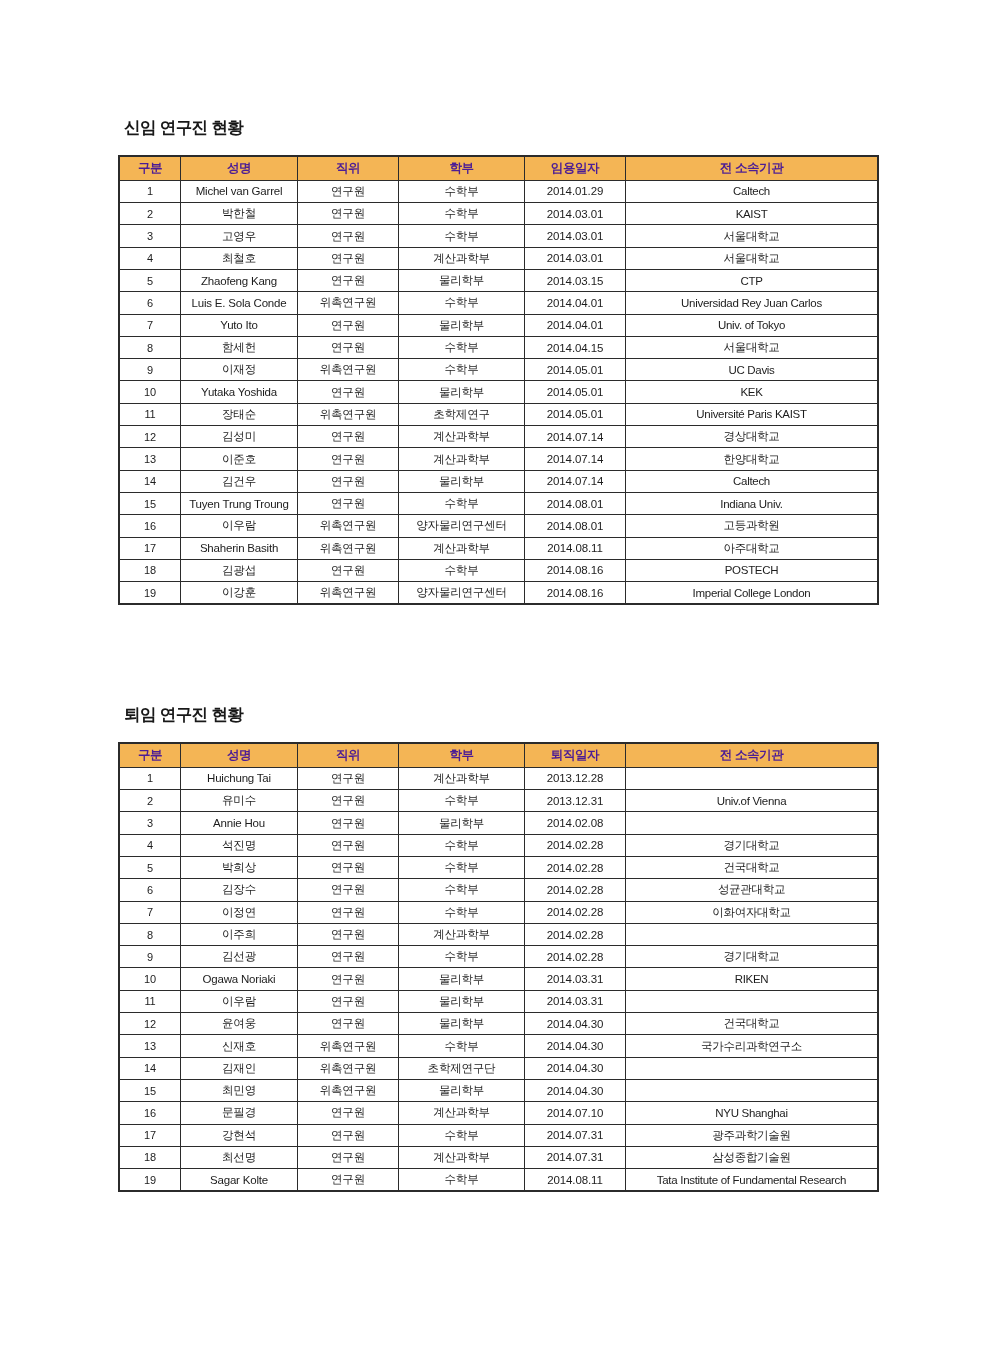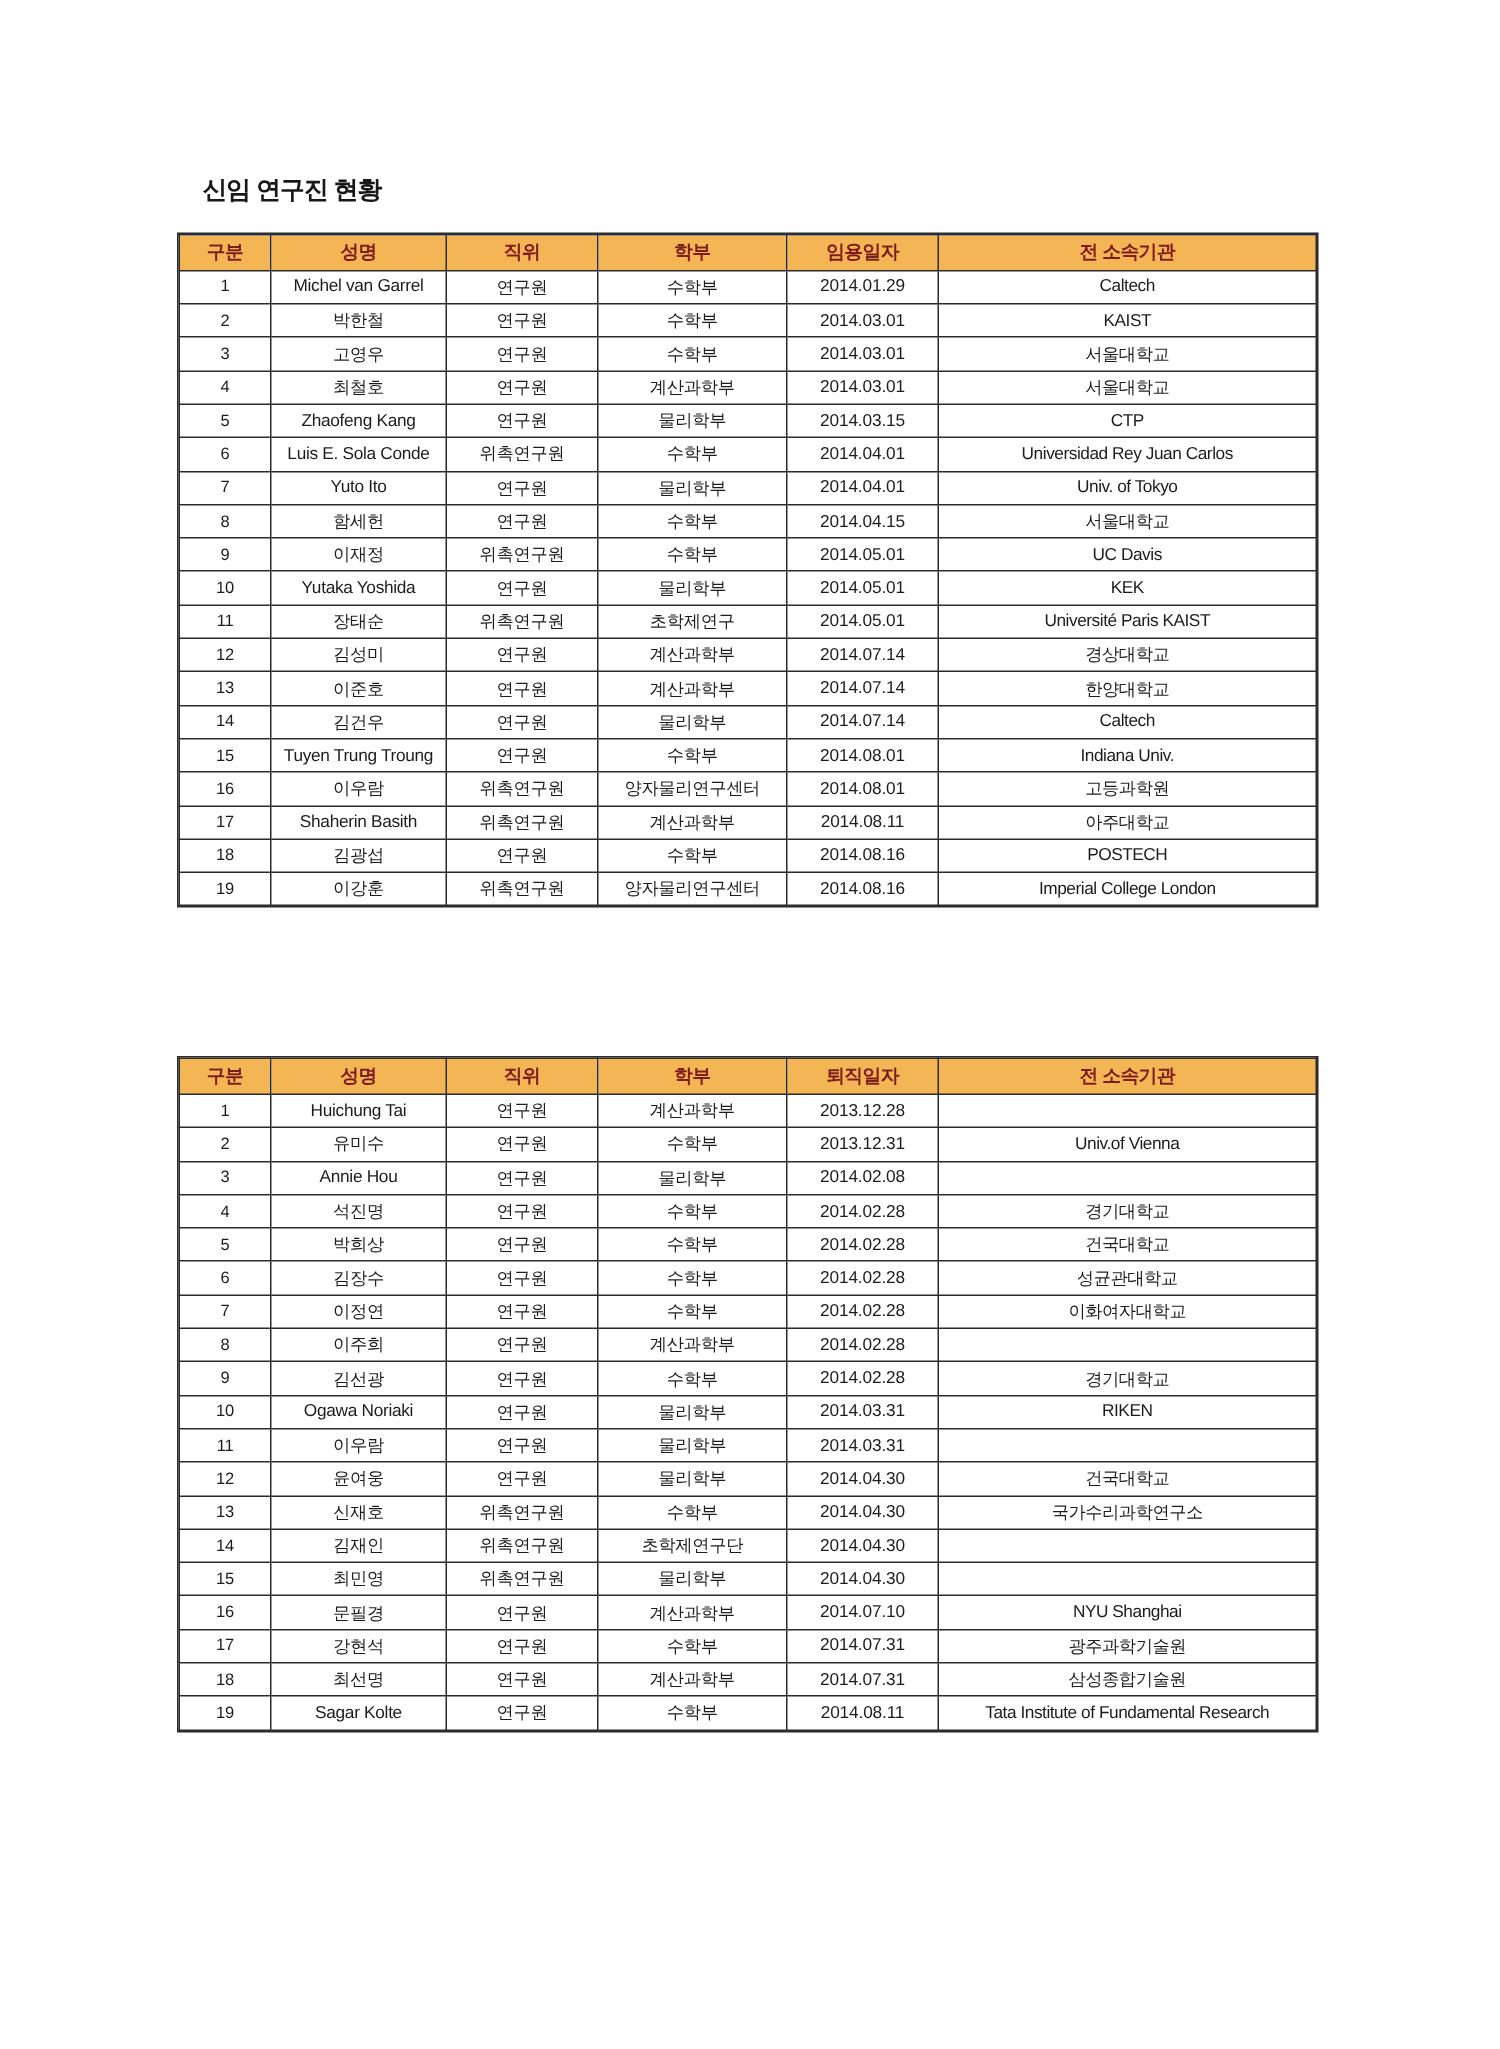--- a/index.html
+++ b/index.html
@@ -28,21 +28,21 @@
     width: 758px;
   }
   .section-newcomers { top: 118px; }
   .section-retirees  { top: 705px; }
 
   .section-title {
     font-size: 16.5px;
     font-weight: bold;
     letter-spacing: -0.6px;
     color: #181818;
-    margin: 0 0 18px 16px;
+    margin: 0 0 18px 5px;
     line-height: 1.2;
     white-space: nowrap;
   }
 
   table.roster {
     width: 758px;
     border-collapse: collapse;
     table-layout: fixed;
     background: #ffffff;
   }
@@ -63,21 +63,21 @@
     overflow: hidden;
     white-space: nowrap;
   }
 
   table.roster thead th {
     background: #f4b555;
     height: 24px;
     font-size: 12.5px;
     font-weight: bold;
     letter-spacing: -0.4px;
-    color: #7f1d1d;
+    color: #4c1d95;
   }
 
   table.roster tbody td {
     height: 22.3px;
     font-size: 11.5px;
     font-weight: normal;
     letter-spacing: -0.2px;
     color: #1c1c1c;
   }
 
@@ -265,20 +265,21 @@
             <td class="cell-pos">위촉연구원</td>
             <td class="cell-dept">양자물리연구센터</td>
             <td class="cell-date">2014.08.16</td>
             <td class="cell-org">Imperial College London</td>
           </tr>
         </tbody>
     </table>
   </section>
 
   <section class="section section-retirees">
+    <h2 class="section-title">퇴임 연구진 현황</h2>
     <table class="roster">
       <colgroup>
         <col class="c-no">
           <col class="c-name">
           <col class="c-pos">
         <col class="c-dept">
           <col class="c-date">
           <col class="c-org">
       </colgroup>
       <thead>

